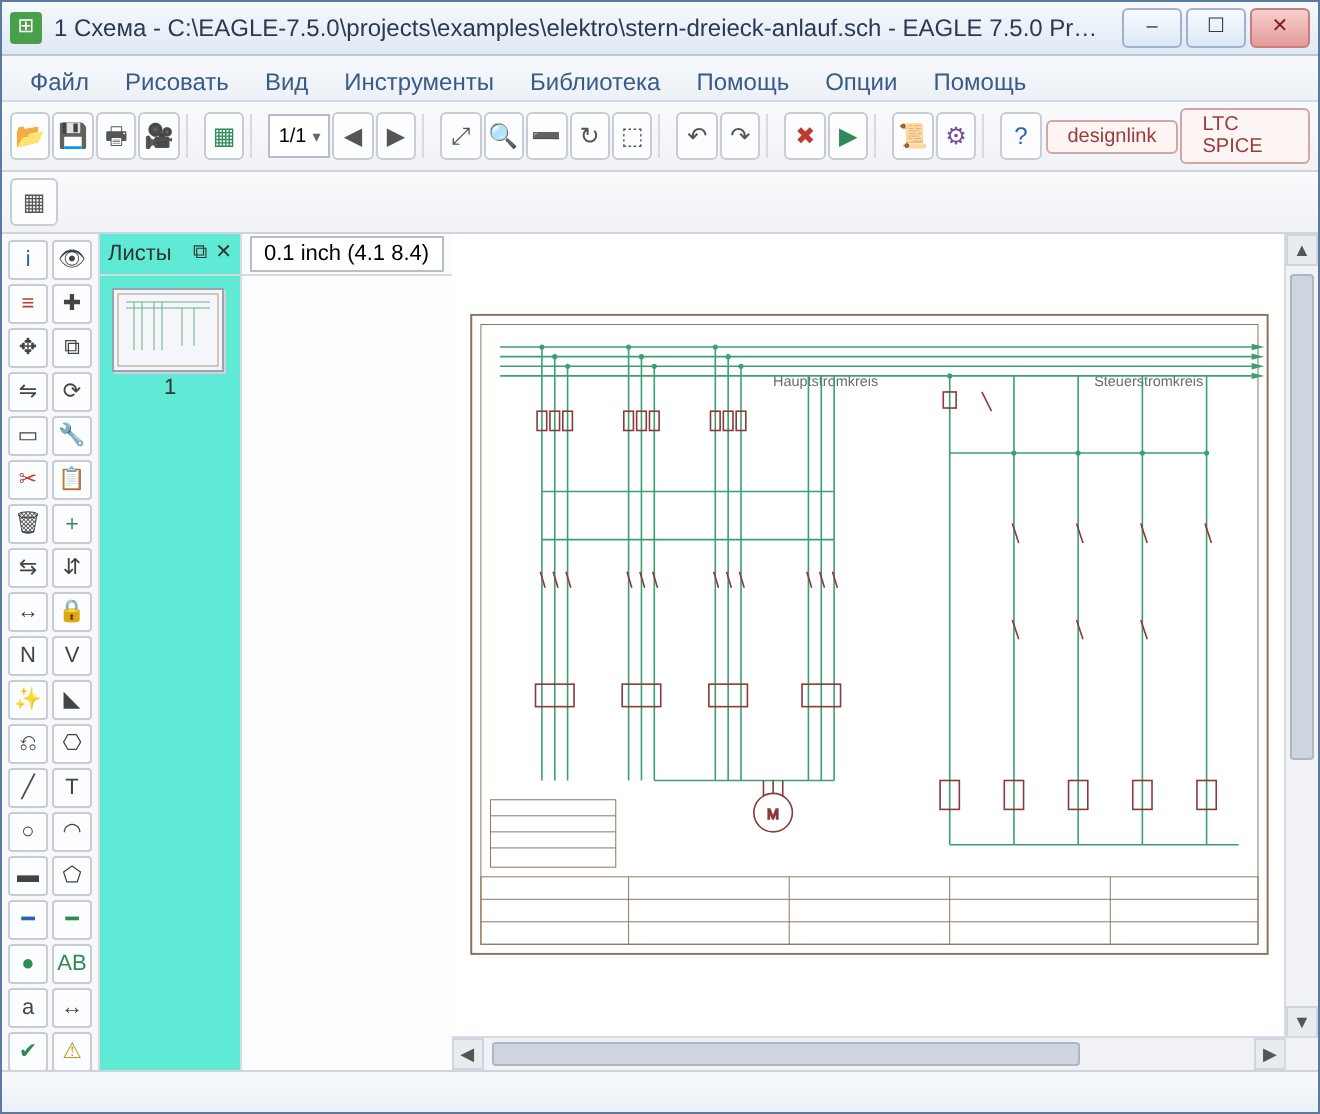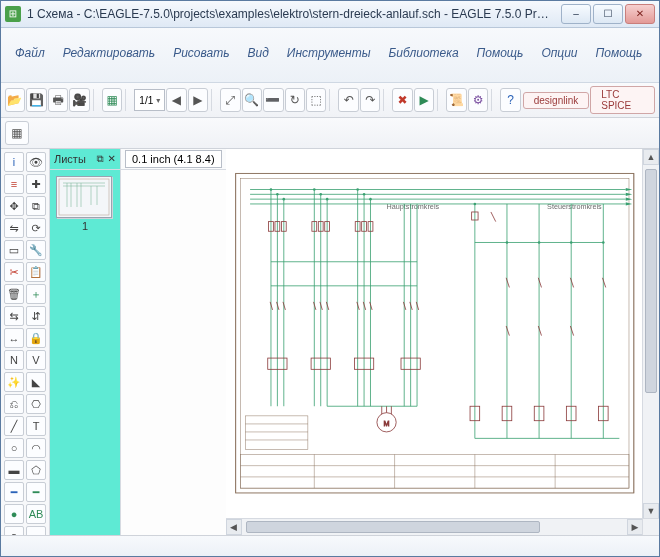--- a/index.html
+++ b/index.html
@@ -16,21 +16,21 @@
     display:flex; align-items:center; justify-content:center; color:#fff; font-size:10px; }
   .title { flex:1; color:#2a3a50; font-size:12px; white-space:nowrap; overflow:hidden; text-overflow:ellipsis; }
   .winbtns { display:flex; gap:2px; }
   .winbtn { width:28px; height:18px; border:1px solid #9fb2c9; border-radius:3px;
     background:linear-gradient(#f7fbff,#dde8f4); display:flex; align-items:center; justify-content:center;
     font-size:10px; color:#2a3a50; }
   .winbtn.close { background:linear-gradient(#f6d0cf,#e39a97); color:#7a1f1b; border-color:#c97e7b; }
 
   
   .menubar { height:22px; background:linear-gradient(#f7f9fc,#ecf1f7);
-    border-bottom:1px solid #cfd8e3; display:flex; align-items:flex-start; padding:16px 6px; gap:2px;font-style:italic; }
+    border-bottom:1px solid #cfd8e3; display:flex; align-items:flex-end; padding:0 6px; gap:2px; }
   .menuitem { padding:2px 8px; color:#3a5a8a; font-size:12px; border-radius:2px; }
 
   
   .toolbar { height:30px; background:linear-gradient(#f9fafc,#f0f2f6);
     border-bottom:1px solid #cfd3da; display:flex; align-items:center; padding:2px 4px; gap:1px; }
   .tbtn { width:22px; height:22px; border:1px solid #c8cdd5; background:#fcfdff;
     border-radius:3px; display:flex; align-items:center; justify-content:center;
     color:#555; font-size:12px; }
   .tsep { width:6px; height:22px; border-left:1px solid #d6dae1; margin:0 2px; }
   .tfield { height:20px; border:1px solid #b8bec8; background:#fff; font-size:10px;
@@ -118,21 +118,20 @@
           <span class="glyph">☐</span>
         </div>
       <div class="winbtn close">
           <span class="glyph">✕</span>
         </div>
     </div>
   </div>
 
   <div class="menubar">
     <div class="menuitem">Файл</div>
-    <div class="menuitem">Редактировать</div>
     <div class="menuitem">Рисовать</div>
     <div class="menuitem">Вид</div>
     <div class="menuitem">Инструменты</div>
     <div class="menuitem">Библиотека</div>
     <div class="menuitem">Помощь</div>
     <div class="menuitem">Опции</div>
     <div class="menuitem">Помощь</div>
   </div>
 
   <div class="toolbar">

